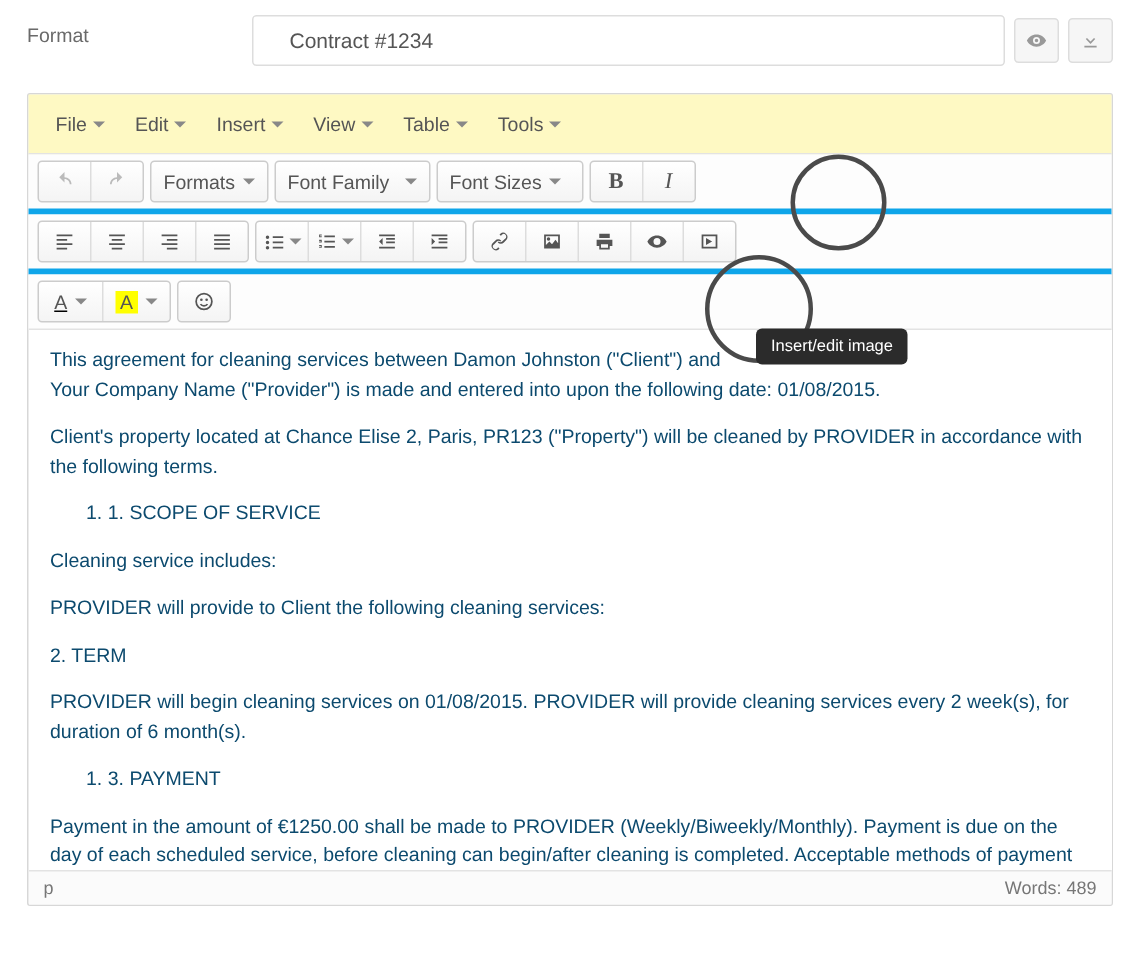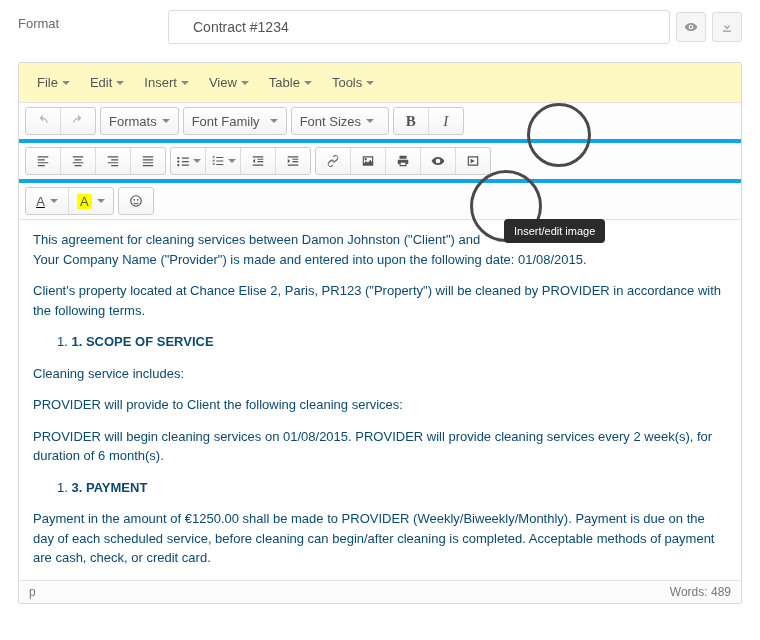--- a/index.html
+++ b/index.html
@@ -17,21 +17,21 @@
 .menu{padding:6px 10px;color:#555;cursor:pointer;display:flex;align-items:center;gap:4px}
 .caret{width:0;height:0;border-left:4px solid transparent;border-right:4px solid transparent;border-top:4px solid #888;display:inline-block}
 .toolbar{padding:4px 6px;border-bottom:4px solid #0ea5e9;background:#fdfdfd;display:flex;flex-wrap:wrap;gap:4px;align-items:center}
 .grp{display:flex;border:1px solid #ccc;border-radius:3px;background:linear-gradient(#fff,#f4f4f4);overflow:hidden}
 .tb{min-width:26px;height:26px;display:flex;align-items:center;justify-content:center;border-right:1px solid #ddd;color:#555;cursor:pointer;padding:0 4px;font-size:13px}
 .tb:last-child{border-right:none}
 .tb.wide{padding:0 8px;gap:5px}
 .tb.disabled{color:#bbb}
 .content{height:340px;overflow-y:scroll;padding:10px 14px;font-size:13px;line-height:1.5;color:#0c4a6e;background:#fff}
 .content p{margin:0 0 12px 0}
-.content .b{font-weight:bold}
+.content .b{font-weight:normal}
 .statusbar{display:flex;justify-content:space-between;padding:4px 10px;border-top:1px solid #e3e3e3;background:#fbfbfb;font-size:12px;color:#777}
 .tooltip{position:absolute;background:#2b2b2b;color:#fff;font-size:11px;padding:6px 10px;border-radius:4px;white-space:nowrap;z-index:20}
 .circle{position:absolute;border:3px solid #4a4a4a;border-radius:50%;pointer-events:none;z-index:10}
 svg{display:block}
 </style>
 </head>
 <body>
 <div class="wrap" style="position:relative">
 
 
@@ -218,20 +218,21 @@
               </div>
         </div>
       </div>
 
       <div class="content">
         <p><span>This agreement for cleaning services between Damon Johnston ("Client") and</span><br><span>Your Company Name ("Provider") is made and entered into upon the following date: 01/08/2015.</span></p>
         <p>Client's property located at Chance Elise 2, Paris, PR123 ("Property") will be cleaned by PROVIDER in accordance with the following terms.</p>
         <p style="padding-left:24px"><span>1.</span> <span class="b">1. SCOPE OF SERVICE</span></p>
         <p>Cleaning service includes:</p>
         <p>PROVIDER will provide to Client the following cleaning services:</p>
+        <p class="b">2. TERM</p>
         <p>PROVIDER will begin cleaning services on 01/08/2015. PROVIDER will provide cleaning services every 2 week(s), for duration of 6 month(s).</p>
         <p style="padding-left:24px"><span>1.</span> <span class="b">3. PAYMENT</span></p>
         <p>Payment in the amount of €1250.00 shall be made to PROVIDER (Weekly/Biweekly/Monthly). Payment is due on the day of each scheduled service, before cleaning can begin/after cleaning is completed. Acceptable methods of payment are cash, check, or credit card.</p>
       </div>
 
       <div class="statusbar">
         <span>p</span>
         <span><span>Words:</span> <span>489</span></span>
       </div>
     </div>

